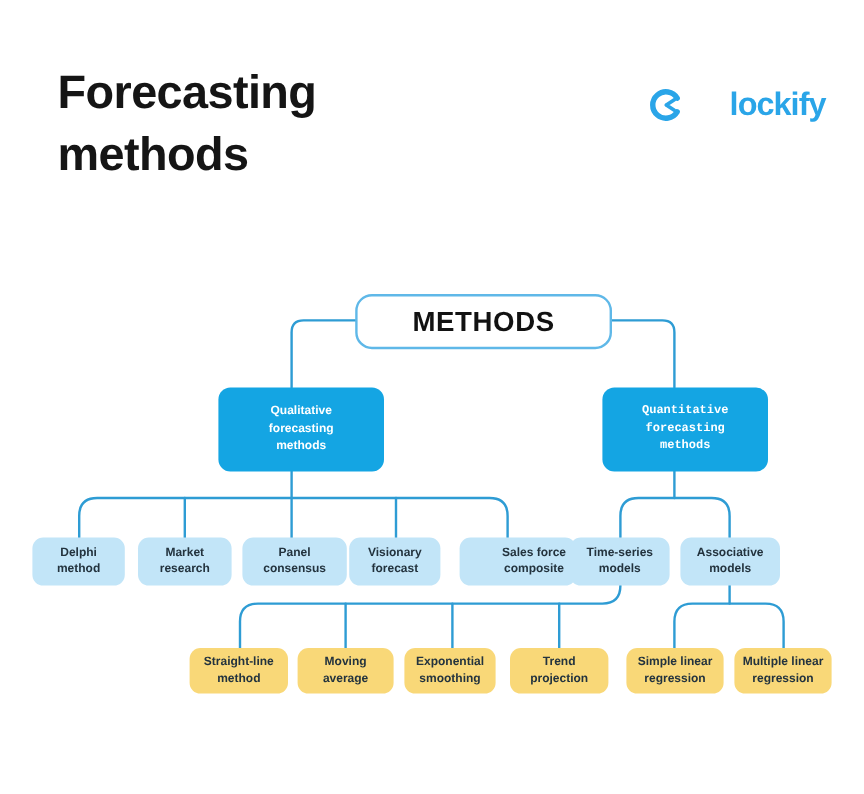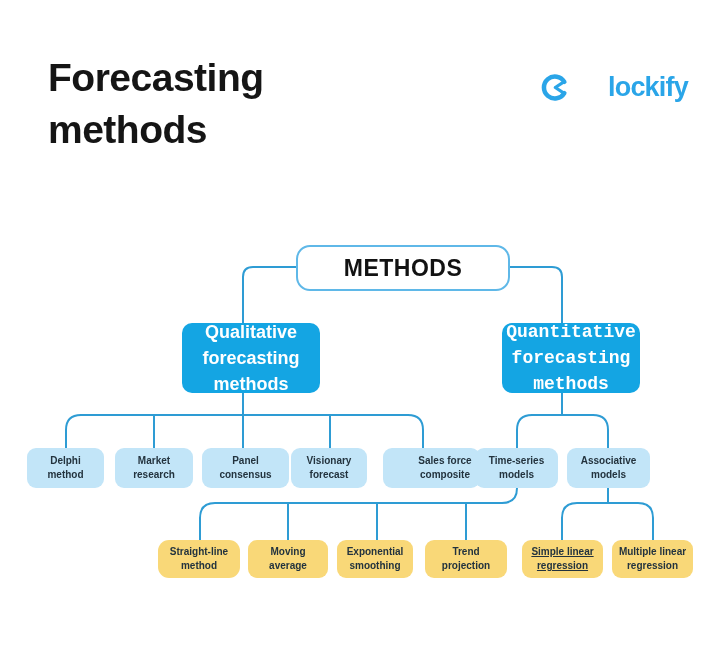--- a/index.html
+++ b/index.html
@@ -38,42 +38,42 @@
     text-align:center;box-sizing:border-box;
   }
   .node-label{white-space:pre-line;}
   .root-node{
     left:296px;top:245px;width:214px;height:46px;background:#ffffff;
     border:2px solid var(--methods-border);border-radius:14px;
     font-size:23px;font-weight:800;letter-spacing:0.5px;color:#121212;
   }
   .branch{
     top:323px;width:138px;height:70px;background:var(--accent-blue);
-    border-radius:10px;color:#ffffff;font-size:18px;font-weight:700;line-height:1.45;
+    border-radius:10px;color:#ffffff;font-size:10px;font-weight:700;line-height:1.45;
   }
   .pos-qualitative{left:182px;}
   .pos-quantitative{left:502px;font-family:Liberation Mono, monospace;}
   .small{
     top:448px;height:40px;border-radius:9px;
     font-size:10px;font-weight:700;line-height:1.4;color:var(--node-text);
   }
   .lb{background:var(--light-blue);}
   .yl{background:var(--yellow);top:540px;height:38px;}
   .pos-delphi{left:27px;width:77px;}
   .pos-market{left:115px;width:78px;}
   .pos-panel{left:202px;width:87px;}
   .pos-visionary{left:291px;width:76px;}
   .pos-sales{left:383px;width:97px;padding-left:27px;}
   .pos-timeseries{left:475px;width:83px;}
   .pos-associative{left:567px;width:83px;}
-  .pos-straight{left:158px;width:82px;border-radius:11px;}
+  .pos-straight{left:158px;width:82px;}
   .pos-moving{left:248px;width:80px;}
   .pos-exponential{left:337px;width:76px;}
   .pos-trend{left:425px;width:82px;}
-  .pos-simple{left:522px;width:81px;text-decoration:underline;}
+  .pos-simple{left:522px;width:81px;}
   .pos-multiple{left:612px;width:81px;}
 </style>
 </head>
 <body>
 
 <div class="canvas">
 
   <div class="page-title">Forecasting
 methods</div>
 

